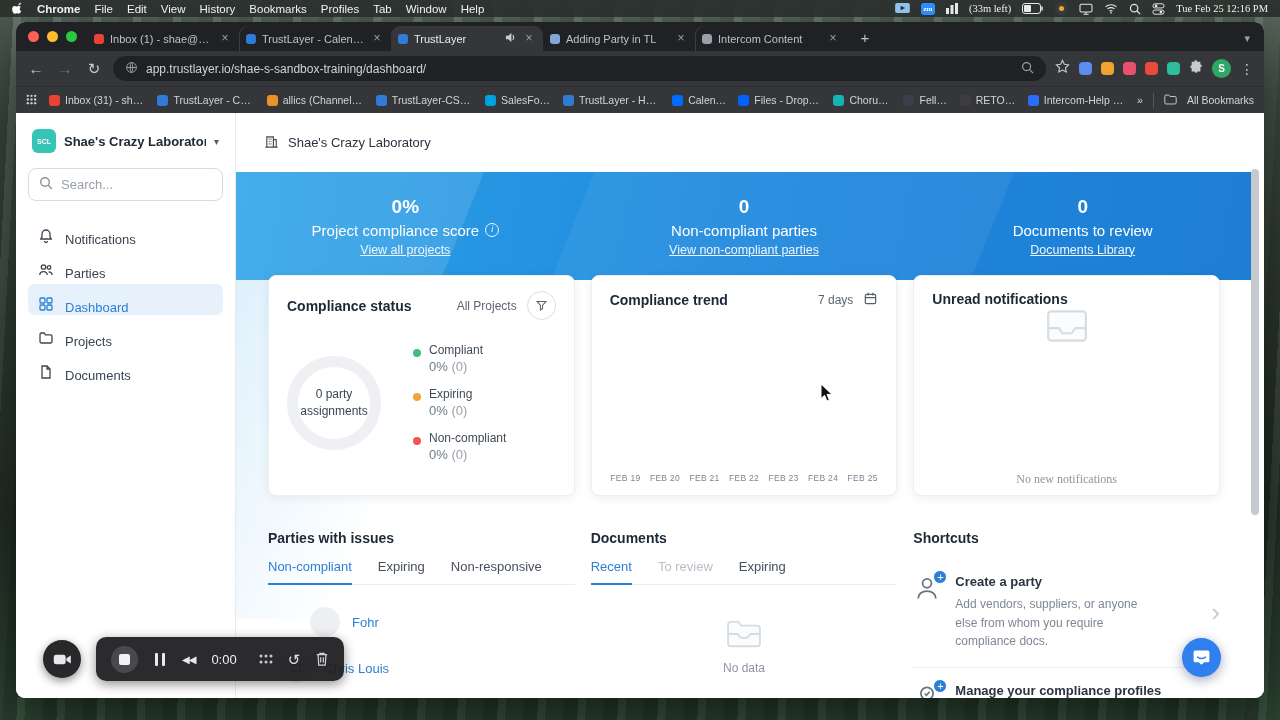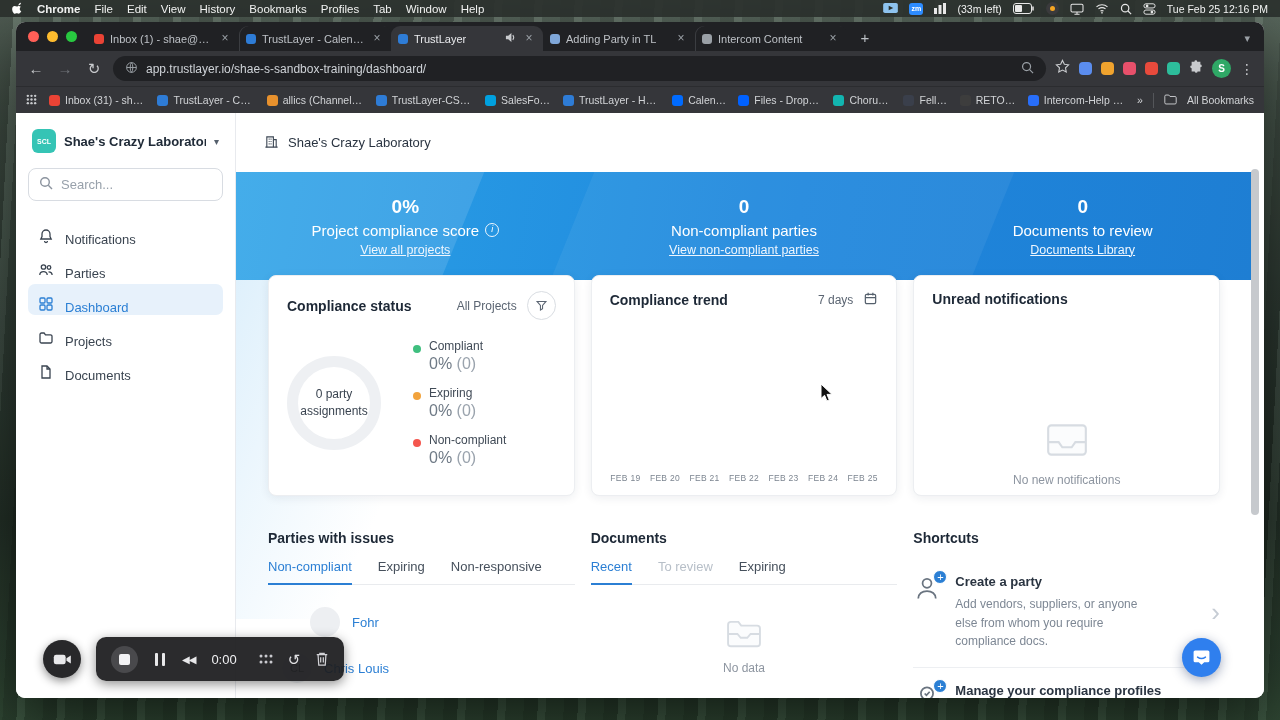--- a/index.html
+++ b/index.html
@@ -11,21 +11,21 @@
       repeating-linear-gradient(93deg, rgba(0,0,0,.22) 0 14px, rgba(255,255,255,.04) 14px 22px, rgba(0,0,0,.12) 22px 40px),
       linear-gradient(180deg,#66766a 0%, #4b5b50 18%, #36453c 45%, #27352b 72%, #35503a 100%);
   }
 
   
   .menubar { position:absolute; top:0; left:0; right:0; height:17px;
     background:rgba(42,48,44,.92); color:#f1f2f1; font-size:11.5px;
     display:flex; align-items:center; padding:0 12px; z-index:40; }
   .menubar .left { display:flex; align-items:center; gap:14px; }
   .menubar .app-name { font-weight:700; }
-  .menubar .right { margin-left:auto; display:flex; align-items:center; gap:11px; font-size:10.5px; }
+  .menubar .right { margin-left:auto; display:flex; align-items:center; gap:11px; font-size:10.5px;font-family:Liberation Serif, serif; }
   .mb-icon { display:flex; align-items:center; }
   .zm-badge { width:14px; height:12px; background:#2d8cff; color:#fff; border-radius:3px;
     font-size:7px; display:flex; align-items:center; justify-content:center; font-weight:700; }
   .rec-dot-wrap { width:13px; height:13px; border-radius:50%; background:#3a3a3c; display:flex; align-items:center; justify-content:center; }
   .rec-dot { width:5px; height:5px; border-radius:50%; background:#f5a623; }
 
   
   .window { position:absolute; left:16px; top:22px; width:1248px; height:676px;
     border-radius:9px; overflow:hidden; background:#fff;
     box-shadow:0 22px 60px rgba(0,0,0,.55); display:flex; flex-direction:column; }
@@ -118,30 +118,30 @@
   .filter-btn { width:29px; height:29px; border:1px solid #d9dde2; border-radius:50%;
     display:flex; align-items:center; justify-content:center; }
 
   .status-body { flex:1; display:flex; align-items:center; padding:4px 18px 14px; }
   .donut { width:94px; height:94px; border:11px solid #eef0f3; border-radius:50%;
     display:flex; align-items:center; justify-content:center; text-align:center;
     font-size:12px; color:#3a4450; line-height:1.35; padding:4px; flex:none; }
   .legend { margin-left:32px; display:flex; flex-direction:column; gap:13px; }
   .legend-name { display:flex; align-items:flex-end; gap:8px; font-size:12px; color:#414b57; }
   .legend-dot { width:8px; height:8px; border-radius:50%; flex:none; }
-  .legend-val { padding-left:16px; font-size:16px; color:#6f7a86; margin-top:2px; }
+  .legend-val { padding-left:16px; font-size:13px; color:#6f7a86; margin-top:2px; }
   .legend-count { color:#9aa3ad; }
 
   .trend-body { flex:1; display:flex; flex-direction:column; padding:12px 18px 12px; }
   .bars { flex:1; display:flex; gap:8px; }
   .bar-col { flex:1; display:flex; flex-direction:column; min-width:0;align-items:center; }
   .bar { flex:1; background:#f3f4f6; border-radius:2px; }
   .bar-label { margin-top:7px; text-align:center; font-size:8.5px; color:#7c8590; letter-spacing:.3px; white-space:nowrap; }
 
-  .notif-body { flex:1; display:flex; flex-direction:column; align-items:center; justify-content:flex-end; gap:10px; padding-bottom:8px; }
+  .notif-body { flex:1; display:flex; flex-direction:column; align-items:center; justify-content:space-between; gap:10px; padding-bottom:8px;font-family:Liberation Serif, serif; }
   .empty-text { font-size:12px; color:#8d95a0; }
 
   .sections-row { display:flex; gap:16px; padding:34px 44px 0 32px; position:relative; z-index:1; }
   .section { flex:1; min-width:0; }
   .section-title { font-size:14px; font-weight:600; color:#1d2836; margin-bottom:13px; }
   .tabs-row { display:flex; gap:26px; border-bottom:1px solid #e9ebee; }
   .s-tab { padding-bottom:9px; font-size:13px; color:#46505c; border-bottom:2px solid transparent; margin-bottom:-1px; }
   .s-tab.active { color:#2b7fd4; border-bottom-color:#2b7fd4; }
   .s-tab.dim { color:#b7bfc8; }
   .party-list { margin-top:22px; display:flex; flex-direction:column; gap:16px; padding-left:14px; }

